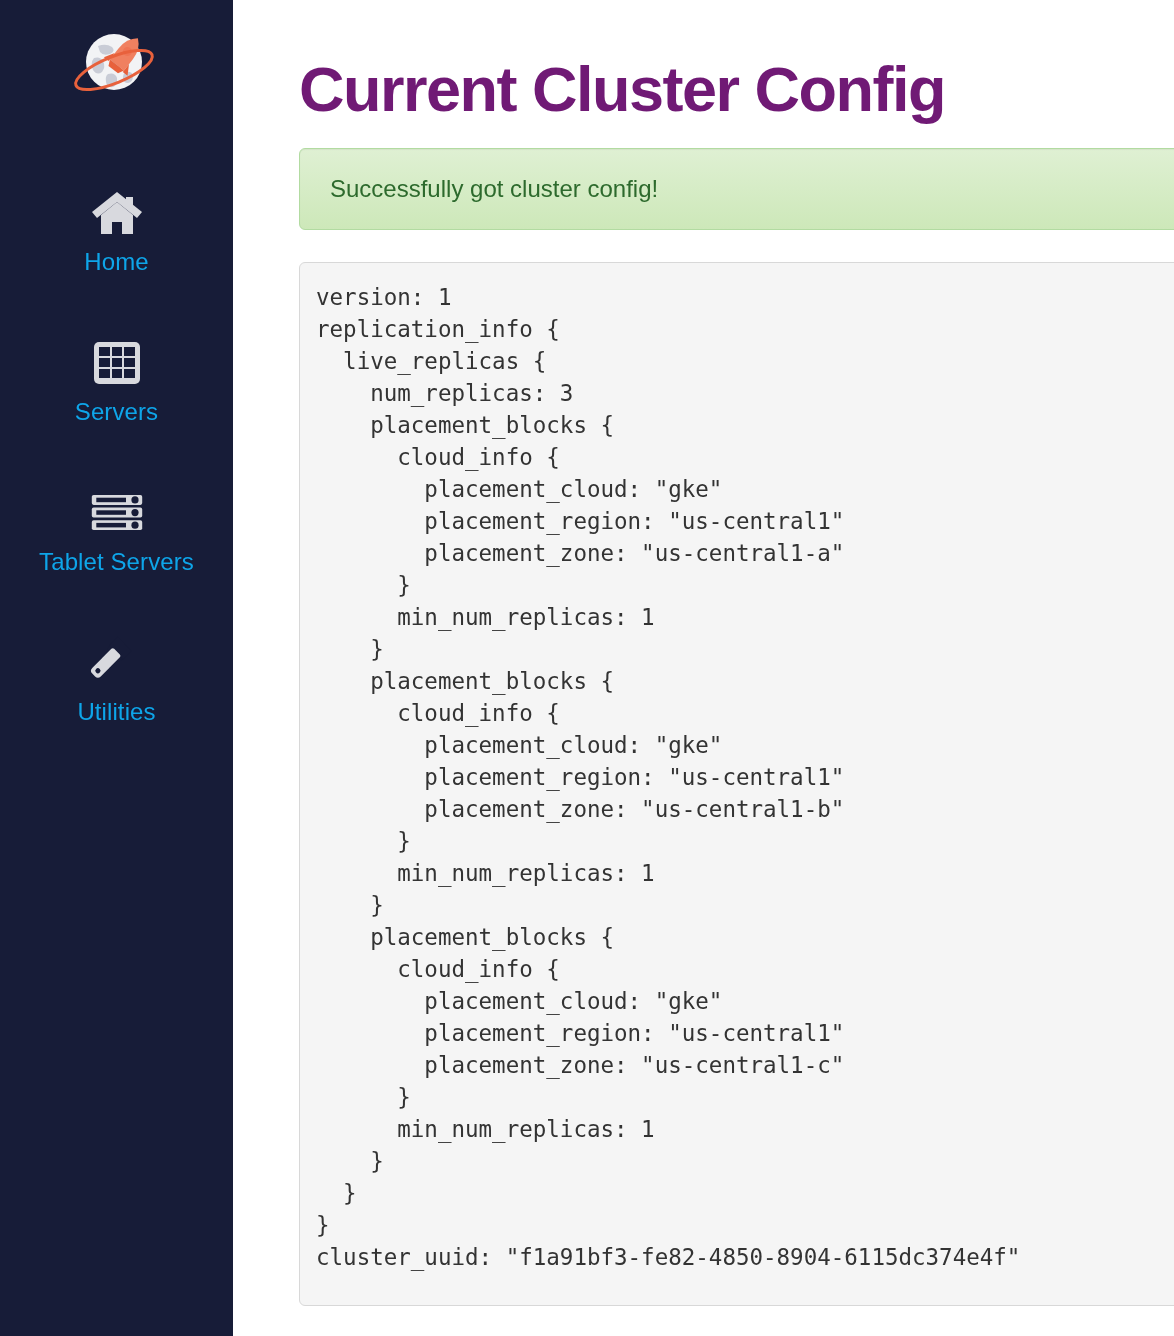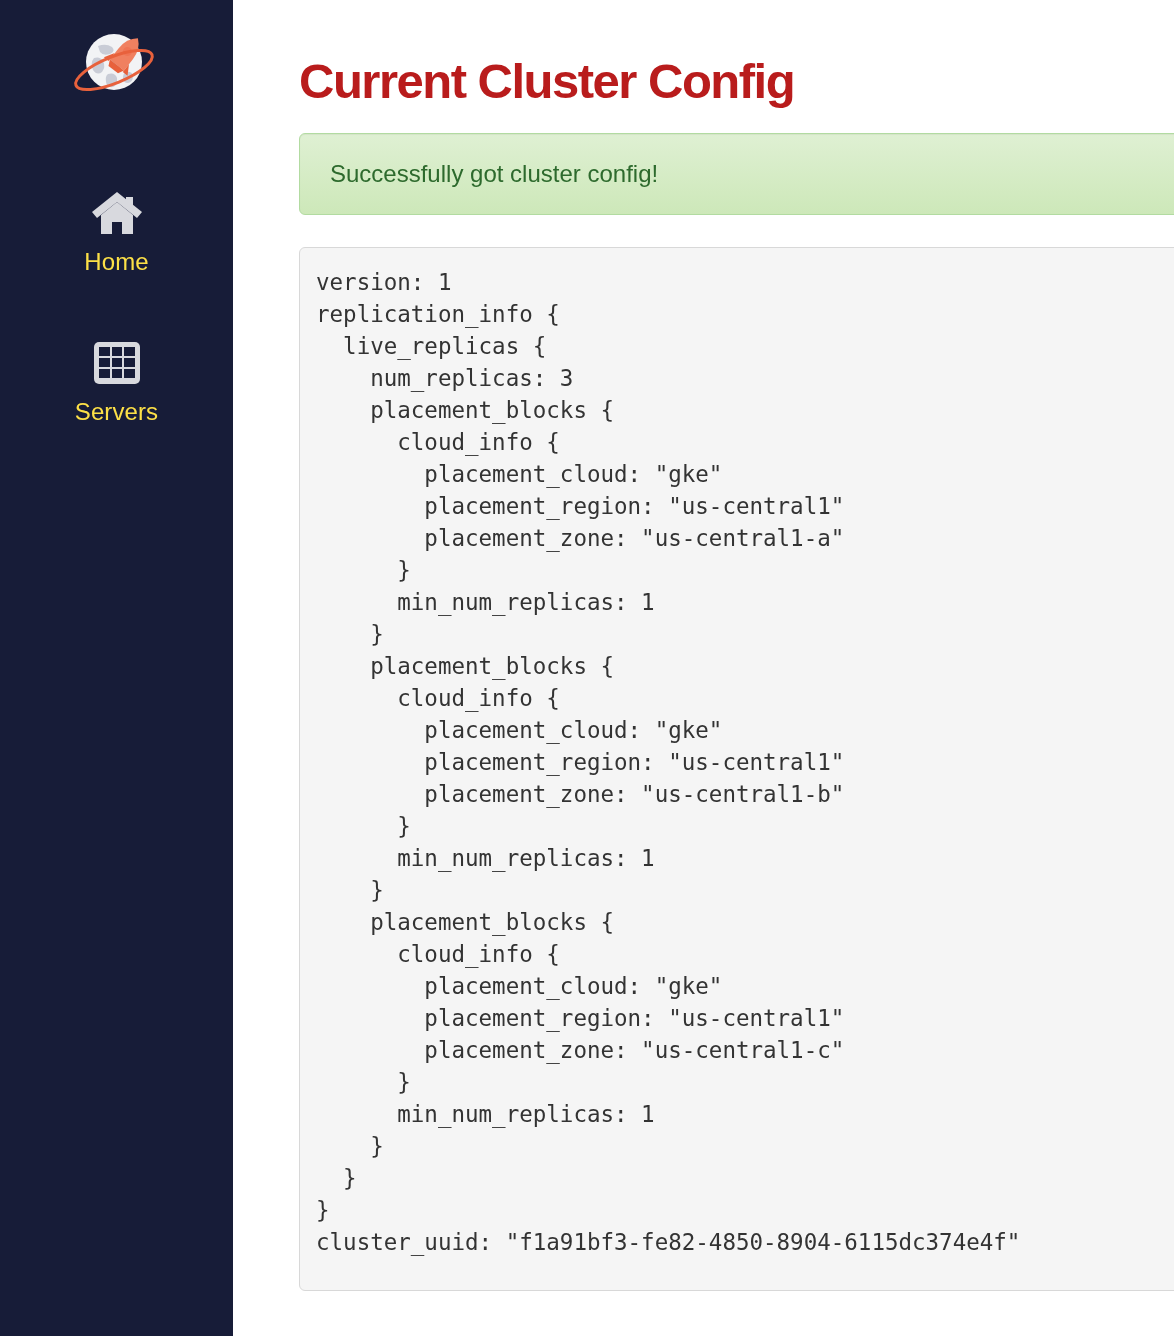--- a/index.html
+++ b/index.html
@@ -50,42 +50,42 @@
   .nav-icon {
     width: 54px;
     height: 54px;
     display: flex;
     align-items: center;
     justify-content: center;
     margin-bottom: 8px;
   }
 
   .nav-label {
-    color: #fde047;
+    color: #0ea5e9;
     font-size: 24px;
     line-height: 28px;
     font-family: "Liberation Sans", sans-serif;
     letter-spacing: 0.1px;
   }
 
   
   .main {
     flex: 1;
     height: 1336px;
     background: #ffffff;
     padding: 0 0 0 66px;
     overflow: hidden;
     position: relative;
   }
 
   .page-title {
-    font-size: 49px;
+    font-size: 63px;
     line-height: 1.1;
     font-weight: bold;
-    color: #b91c1c;
+    color: #701a75;
     letter-spacing: -1.5px;
     margin-top: 55px;
     margin-bottom: 24px;
     font-family: "Liberation Sans", sans-serif;
   }
 
   .alert-success {
     margin-right: -44px;
     background: linear-gradient(to bottom, #dff0d3 0%, #cde8b9 100%);
     border: 1px solid #b2dba1;
@@ -169,21 +169,58 @@
           <rect x="20" y="20" width="10" height="9" fill="#171c38"></rect>
           <rect x="32" y="20" width="11" height="9" fill="#171c38"></rect>
           <rect x="7" y="31" width="11" height="9" fill="#171c38"></rect>
           <rect x="20" y="31" width="10" height="9" fill="#171c38"></rect>
           <rect x="32" y="31" width="11" height="9" fill="#171c38"></rect>
         </svg>
       </span>
       <span class="nav-label">Servers</span>
     </div>
 
-
+    <div class="nav-item">
+      <span class="nav-icon">
+        <svg viewBox="0 0 60 42" width="60" height="42" xmlns="http://www.w3.org/2000/svg">
+          <g>
+            <rect x="2" y="1" width="56" height="11" rx="2" fill="#d8d9de"></rect>
+            <rect x="7" y="4" width="33" height="5" fill="#171c38"></rect>
+            <circle cx="50" cy="6.5" r="4" fill="#171c38"></circle>
+          </g>
+          <g>
+            <rect x="2" y="15" width="56" height="11" rx="2" fill="#d8d9de"></rect>
+            <rect x="7" y="18" width="33" height="5" fill="#171c38"></rect>
+            <circle cx="50" cy="20.5" r="4" fill="#171c38"></circle>
+          </g>
+          <g>
+            <rect x="2" y="29" width="56" height="11" rx="2" fill="#d8d9de"></rect>
+            <rect x="7" y="32" width="33" height="5" fill="#171c38"></rect>
+            <circle cx="50" cy="34.5" r="4" fill="#171c38"></circle>
+          </g>
+        </svg>
+      </span>
+      <span class="nav-label">Tablet Servers</span>
+    </div>
+
+    <div class="nav-item">
+      <span class="nav-icon">
+        <svg viewBox="0 0 54 54" width="54" height="54" xmlns="http://www.w3.org/2000/svg">
+          <g transform="rotate(-45 27 27)">
+            <path d="M34 4 a17 17 0 1 0 0 30 a17 17 0 1 1 0 -30 z" fill="#d8d9de"></path>
+            <circle cx="34" cy="19" r="9.5" fill="#171c38"></circle>
+            <path d="M34 9 l12 0 l0 20 l-12 0 z" fill="#171c38"></path>
+            <rect x="18" y="13" width="17" height="12" rx="2" fill="#d8d9de"></rect>
+            <rect x="2" y="13" width="20" height="12" rx="4" fill="#d8d9de"></rect>
+            <circle cx="8" cy="19" r="2.6" fill="#171c38"></circle>
+          </g>
+        </svg>
+      </span>
+      <span class="nav-label">Utilities</span>
+    </div>
 
   </nav>
 
   <main class="main">
 
     <h1 class="page-title">Current Cluster Config</h1>
 
     <div class="alert-success">
       <span>Successfully got cluster config!</span>
     </div>

